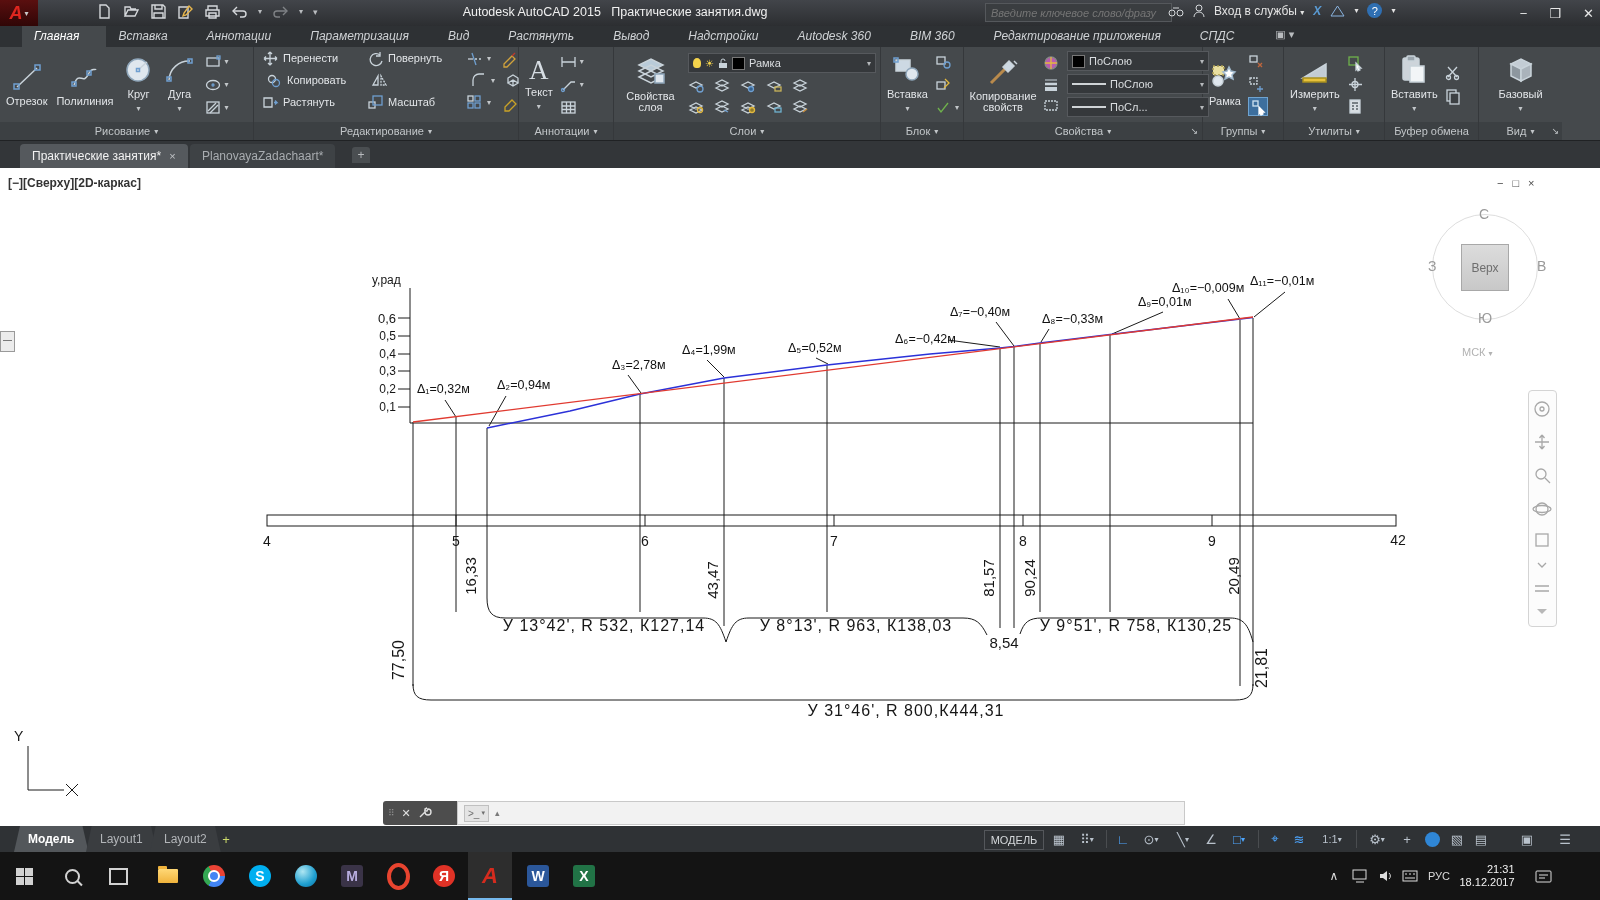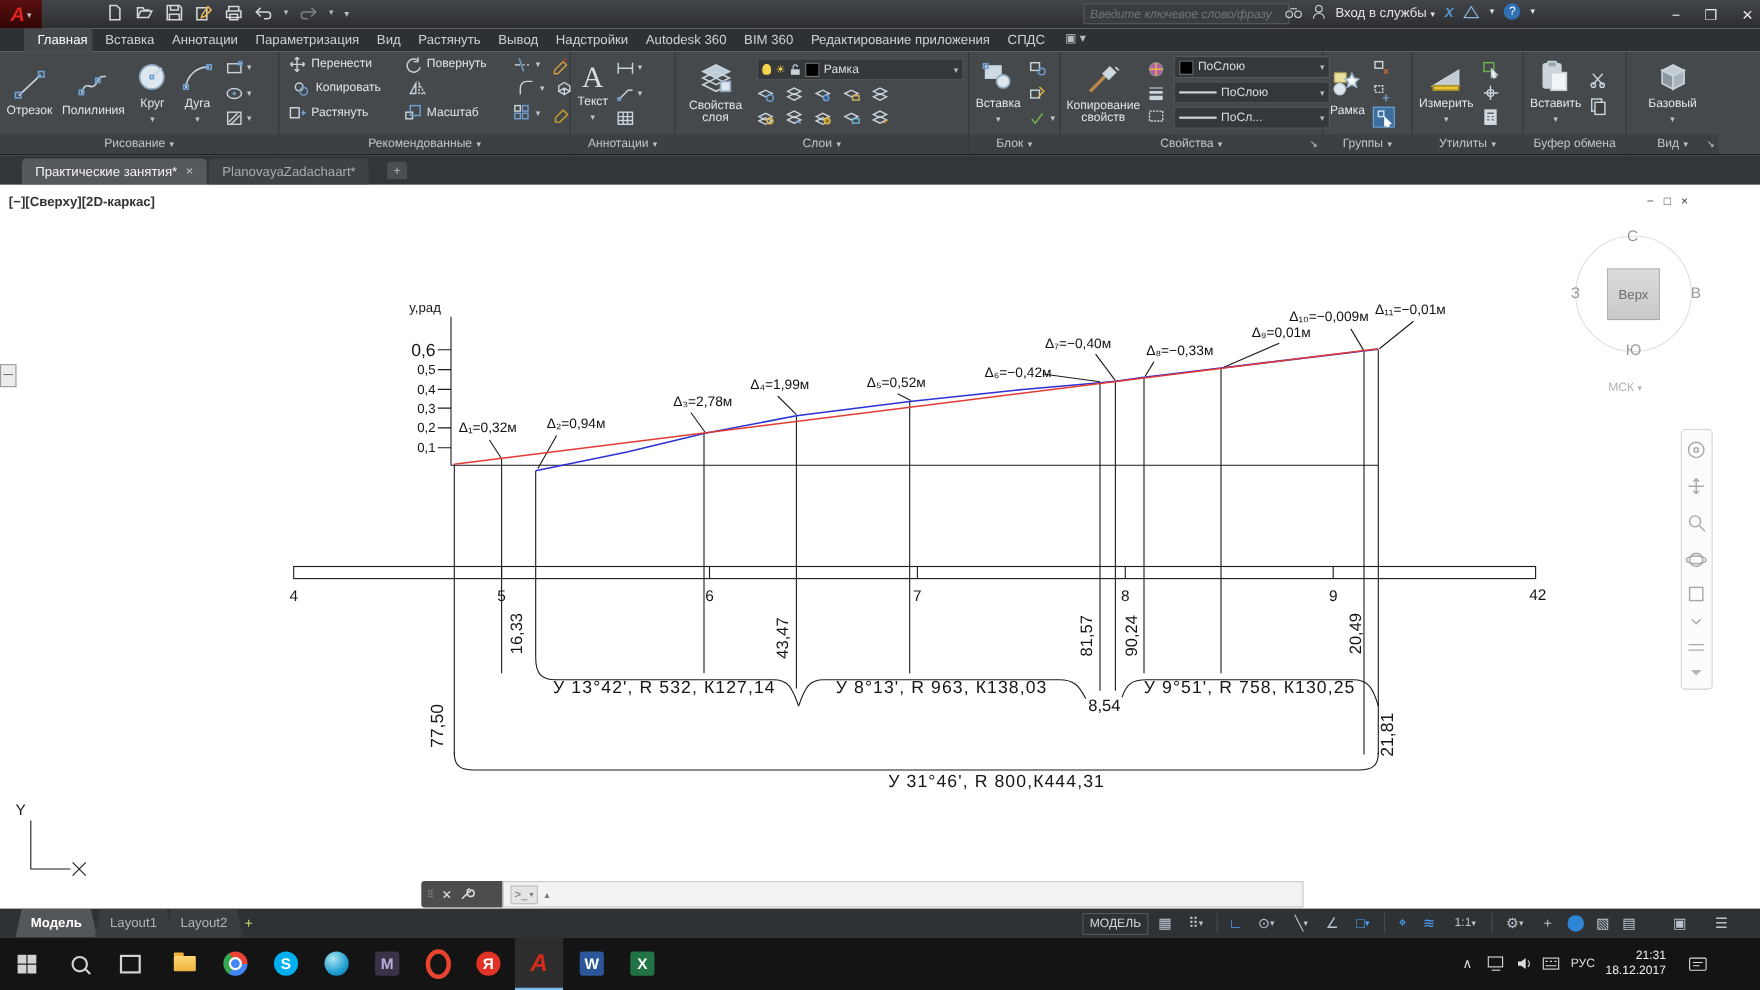--- a/index.html
+++ b/index.html
@@ -18,21 +18,21 @@
   .qicon *{stroke:#d5d8db;fill:none;stroke-width:1.4;}
   .tb-title{left:0;width:1230px;top:5px;text-align:center;font-size:12.5px;color:#f0f0f0;}
   .tb-search{left:985px;top:3px;width:175px;height:17px;background:#3a3d40;border:1px solid #55585c;color:#b9bcbf;
              font-style:italic;font-size:11px;padding:0 5px;font-family:"Liberation Sans",sans-serif;}
   .tbr{display:flex;align-items:center;gap:9px;position:absolute;left:1168px;top:3px;font-size:12px;color:#e3e3e3;}
   .winbtns{position:absolute;right:6px;top:0;display:flex;gap:22px;font-size:13px;color:#e8e8e8;height:26px;align-items:center;}
   .helpq{width:15px;height:15px;border-radius:50%;background:#2f6fb2;color:#fff;font-size:11px;display:flex;align-items:center;justify-content:center;}
 
   
   #ribtabs{left:0;top:26px;width:1600px;height:21px;background:#2e3134;display:flex;align-items:stretch;padding-left:22px;font-size:12px;color:#cfd2d5;}
-  .rtab{padding:3px 4px 0 12px;cursor:default;}
+  .rtab{padding:3px 27px 0 12px;cursor:default;font-style:italic;}
   .rtab.active{background:#45494c;color:#fff;}
   .rib-opt{margin-left:14px;padding-top:2px;color:#b9bcbf;font-size:11px;}
 
   
   #ribbon{left:0;top:47px;width:1600px;height:93px;background:#45494c;border-bottom:1px solid #202224;}
   .panel{position:absolute;top:0;height:93px;border-right:1px solid #35383b;}
   .pbody{position:absolute;left:0;top:0;right:0;height:74px;display:flex;align-items:center;padding:0 4px;gap:5px;}
   .plabel{position:absolute;left:0;bottom:0;right:0;height:18px;background:#3c4043;color:#c2c6c9;font-size:11px;
           display:flex;align-items:center;justify-content:center;gap:4px;}
   .bigbtn{display:flex;flex-direction:column;align-items:center;justify-content:flex-start;color:#e2e5e8;font-size:11px;
@@ -142,20 +142,23 @@
           <path d="M6,4 l-4,4 4,4"></path>
         </svg>
       <span style="font-size:8px;color:#b9bcbf">▾</span>
       <svg class="qicon" style="opacity:.45">
           <path d="M14,8 h-9 a3,3 0 0 0 0,6 h3"></path>
           <path d="M11,4 l4,4 -4,4"></path>
         </svg>
       <span style="font-size:8px;color:#b9bcbf">▾</span>
       <span style="font-size:9px;color:#b9bcbf">▾</span>
     </div>
+    <div class="abs tb-title nw">
+      <span>Autodesk AutoCAD 2015</span>&nbsp;&nbsp;&nbsp;<span>Практические занятия.dwg</span>
+    </div>
     <input class="abs tb-search" placeholder="Введите ключевое слово/фразу" style="">
     <div class="tbr">
       <svg width="16" height="14">
           <circle cx="4" cy="9" r="3" stroke="#d5d8db" fill="none"></circle>
           <circle cx="12" cy="9" r="3" stroke="#d5d8db" fill="none"></circle>
           <path d="M5,4 h6" stroke="#d5d8db" fill="none"></path>
         </svg>
       <svg width="12" height="14">
           <circle cx="6" cy="4" r="3" stroke="#d5d8db" fill="none"></circle>
           <path d="M1,13 a5,5 0 0 1 10,0" stroke="#d5d8db" fill="none"></path>
@@ -320,21 +323,21 @@
               <rect x="2" y="9" width="5" height="5" style="stroke:#6f9fd0"></rect>
               <rect x="9" y="9" width="5" height="5" style="stroke:#6f9fd0"></rect>
             </svg>
           <span class="caret">▾</span>
           <svg class="sic" style="margin-left:6px">
               <path d="M4,13 l7,-7 4,4 -7,7 h-4 z" style="stroke:#c9a227"></path>
             </svg>
         </div>
       </div>
       <div class="plabel">
-          <span>Рекомендованные</span>
+          <span>Редактирование</span>
           <span class="caret">▾</span>
         </div>
     </div>
 
     <div class="panel" style="left:519px;width:94px">
       <div class="pbody">
         <div class="bigbtn">
           <div style="font-size:27px;line-height:28px;color:#d6dde3;font-family:'Liberation Serif',serif">A</div>
           <span>Текст</span>
             <span class="caret">▾</span>
@@ -729,21 +732,21 @@
       <path d="M28,578 V622 H64"></path>
       <path d="M66,616 L78,628 M66,628 L78,616"></path>
     </g>
 
     <polyline points="487,260 570,243 640,226 724,210 827,197 930,186 1000,180 1014,178.5 1040,175 1110,166.5 1253,149.5" stroke="#2b31d8" stroke-width="1.4" fill="none"></polyline>
 
     <line x1="413" y1="254" x2="1253" y2="149" stroke="#e03a30" stroke-width="1.4"></line>
   </svg>
 
   <span class="abs cad nw" style="left:372px;top:273px;font-size:12px">y,рад</span>
-  <span class="abs cad nw" style="left:368px;top:311px;width:28px;text-align:right;font-size:16px">0,6</span>
+  <span class="abs cad nw" style="left:368px;top:311px;width:28px;text-align:right;font-size:13px">0,6</span>
   <span class="abs cad nw" style="left:368px;top:329px;width:28px;text-align:right;font-size:12px">0,5</span>
   <span class="abs cad nw" style="left:368px;top:347px;width:28px;text-align:right;font-size:12px">0,4</span>
   <span class="abs cad nw" style="left:368px;top:364px;width:28px;text-align:right;font-size:12px">0,3</span>
   <span class="abs cad nw" style="left:368px;top:382px;width:28px;text-align:right;font-size:12px">0,2</span>
   <span class="abs cad nw" style="left:368px;top:400px;width:28px;text-align:right;font-size:12px">0,1</span>
 
   <span class="abs cad nw dlabel" style="left:417px;top:382px">Δ₁=0,32м</span>
   <span class="abs cad nw dlabel" style="left:497px;top:378px">Δ₂=0,94м</span>
   <span class="abs cad nw dlabel" style="left:612px;top:358px">Δ₃=2,78м</span>
   <span class="abs cad nw dlabel" style="left:682px;top:343px">Δ₄=1,99м</span>

